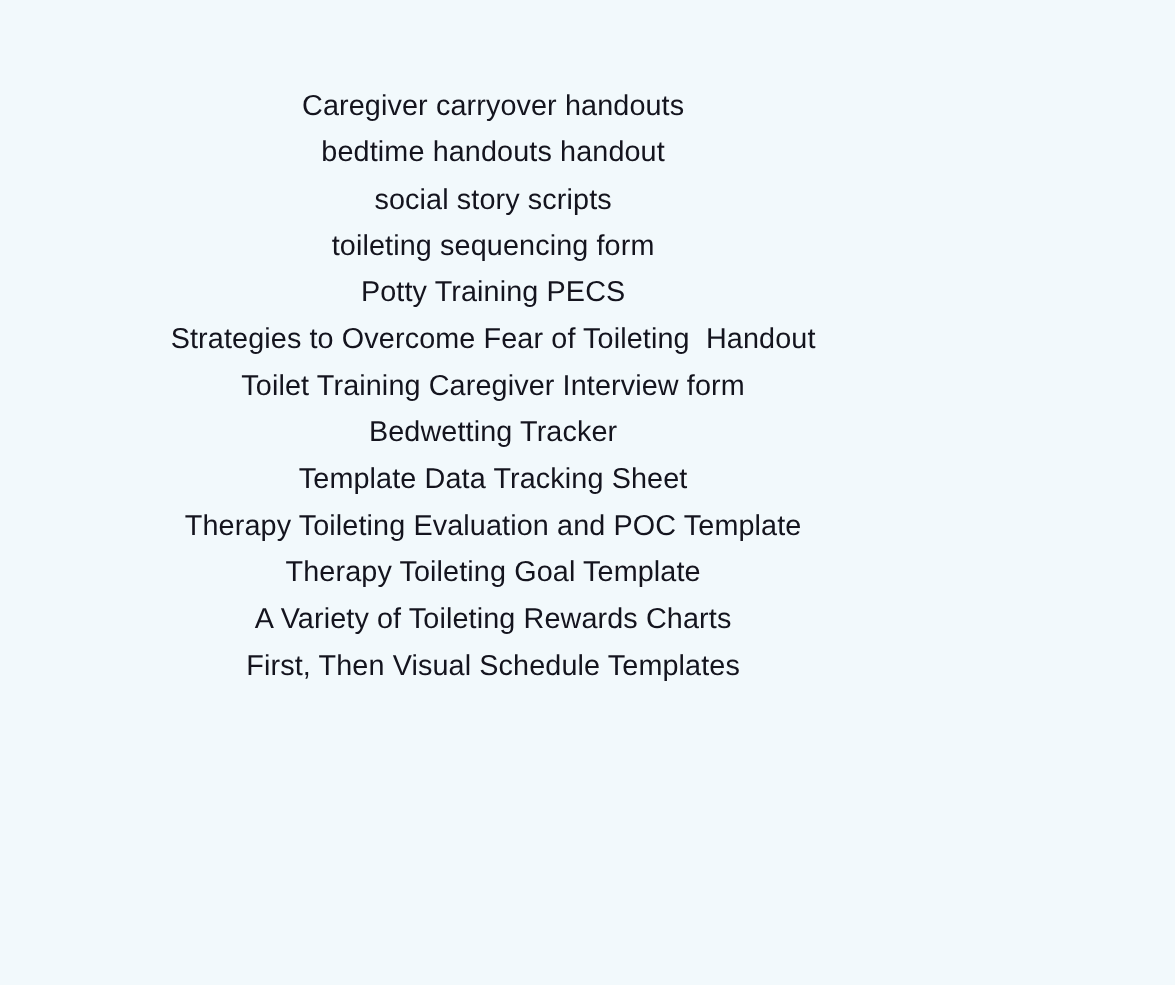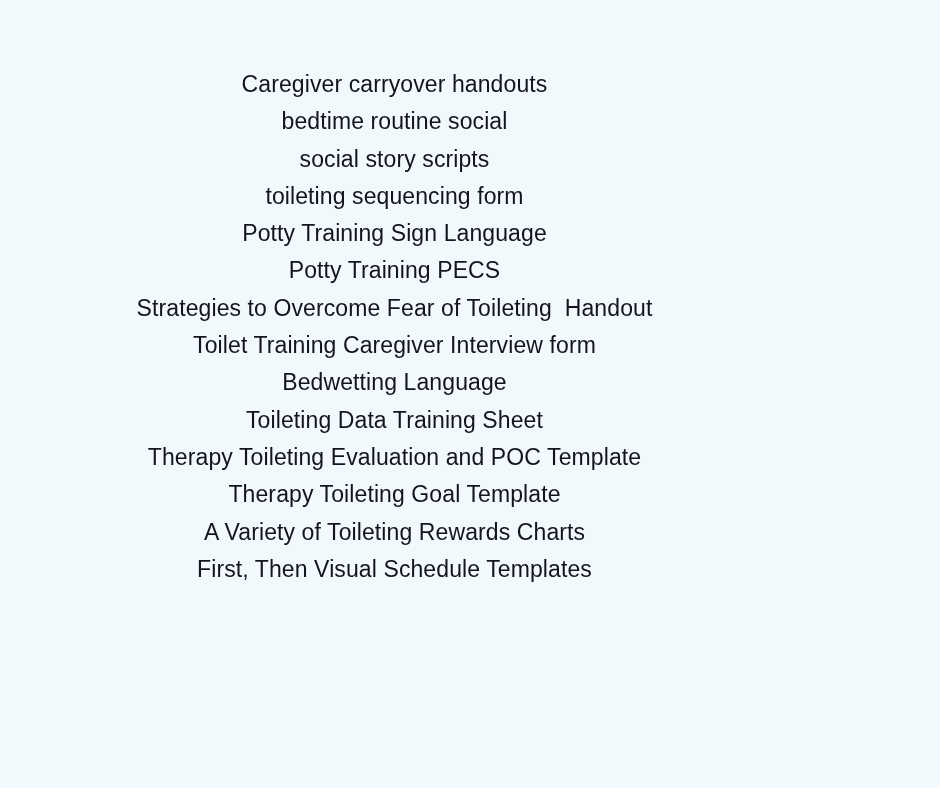--- a/index.html
+++ b/index.html
@@ -36,27 +36,26 @@
     color: #14141e;
     white-space: pre;
   }
 </style>
 </head>
 <body>
 
 <div class="page">
   <div class="content-block">
     <div class="line">Caregiver carryover handouts</div>
-    <div class="line">bedtime routine social</div>
+    <div class="line">bedtime handouts handout</div>
     <div class="line">social story scripts</div>
     <div class="line">toileting sequencing form</div>
-    <div class="line">Potty Training Sign Language</div>
     <div class="line">Potty Training PECS</div>
     <div class="line">Strategies to Overcome Fear of Toileting  Handout</div>
     <div class="line">Toilet Training Caregiver Interview form</div>
-    <div class="line">Bedwetting Language</div>
-    <div class="line">Toileting Data Training Sheet</div>
+    <div class="line">Bedwetting Tracker</div>
+    <div class="line">Template Data Tracking Sheet</div>
     <div class="line">Therapy Toileting Evaluation and POC Template</div>
     <div class="line">Therapy Toileting Goal Template</div>
     <div class="line">A Variety of Toileting Rewards Charts</div>
     <div class="line">First, Then Visual Schedule Templates</div>
   </div>
 </div>
 
 </body></html>

